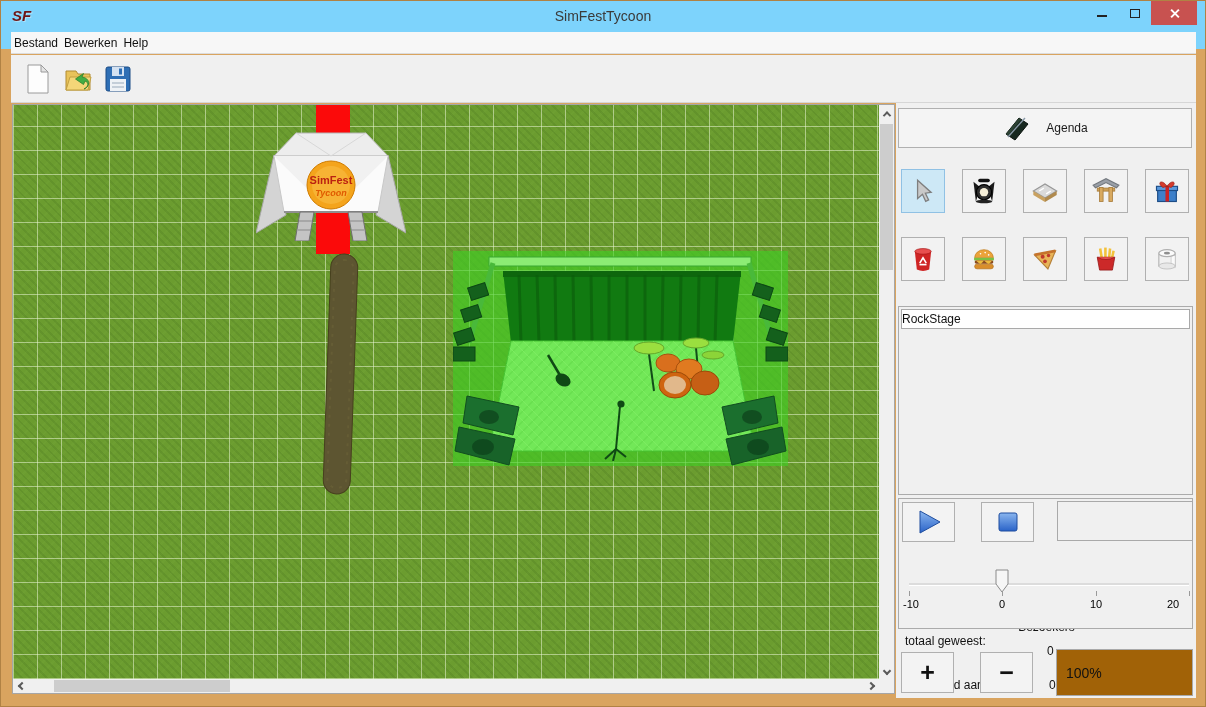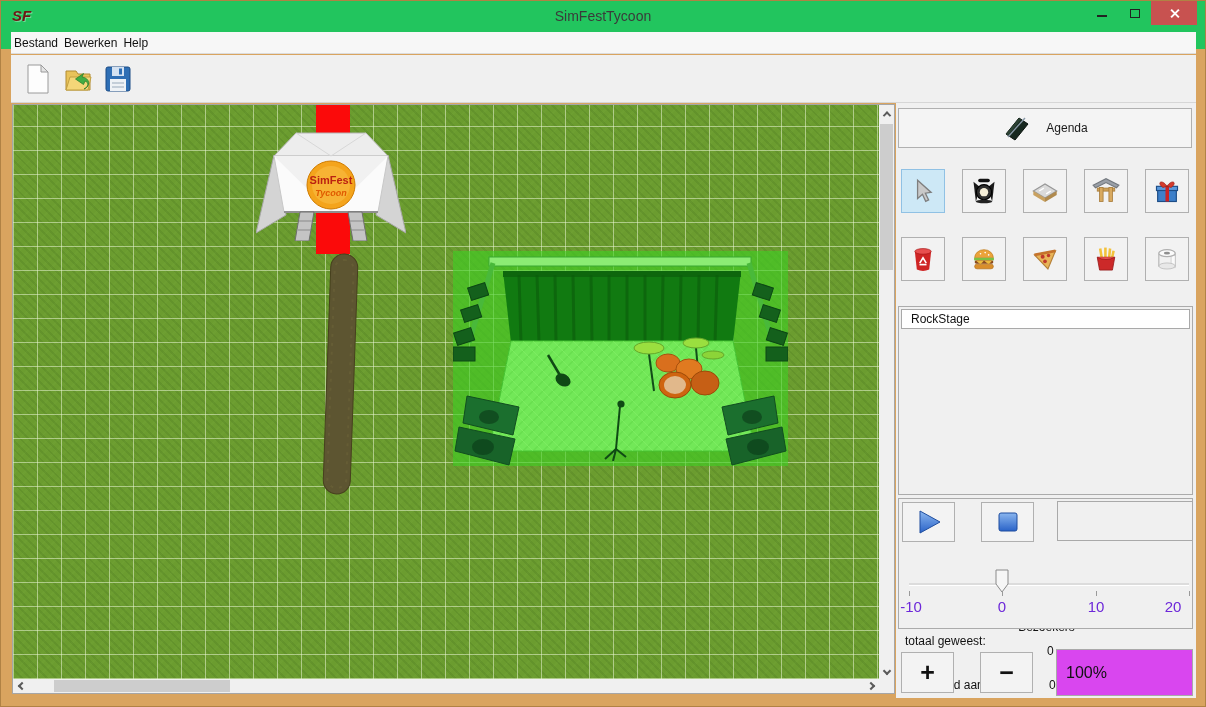--- a/index.html
+++ b/index.html
@@ -3,21 +3,21 @@
 <meta charset="utf-8">
 <style>
   * { margin:0; padding:0; box-sizing:border-box; }
   html,body { width:1206px; height:707px; }
   body { font-family:"Liberation Sans", sans-serif; font-size:12px; color:#1a1a1a; }
 
   .window { position:relative; width:1206px; height:707px; background:#d9a45f; overflow:hidden;
             border:1px solid #b08244; }
 
   
-  .titlebar { position:absolute; left:0; top:0; width:100%; height:48px; background:#22c55e;padding-left:18px; }
+  .titlebar { position:absolute; left:0; top:0; width:100%; height:48px; background:#7dd3fc;padding-left:18px; }
   .sf-icon { position:absolute; left:11px; top:6px; width:20px; height:20px;
              font-weight:bold; font-style:italic; font-size:15px; color:#6e1515;
              text-shadow:1px 1px 0 rgba(255,255,255,.35); }
   .title-text { position:absolute; left:0; top:7px; width:100%; text-align:center;
                 font-size:14px; color:#3a3a3a; }
   .win-controls { position:absolute; right:8px; top:0; height:24px; display:flex; }
   .win-btn { width:33px; height:24px; display:flex; align-items:center; justify-content:center; }
   .win-btn.close { width:46px; background:#c85250; }
   .glyph-min { width:10px; height:2px; background:#222; margin-top:6px; }
   .glyph-max { width:10px; height:9px; border:1.5px solid #222; background:transparent; }
@@ -70,41 +70,41 @@
   .agenda-btn { position:absolute; left:2px; top:5px; width:294px; height:40px;
      background:#f4f4f4; border:1px solid #b0b0b0; display:flex; align-items:center; justify-content:center; gap:14px; }
   .tool-btn { position:absolute; width:44px; height:44px; background:#f2f2f2; border:1px solid #b0b0b0;
      display:flex; align-items:center; justify-content:center; }
   .tool-btn.selected { background:#cde8f6; border-color:#90c1e4; }
 
   .groupA { position:absolute; left:2px; top:203px; width:295px; height:189px;
             border:1px solid #ababab; background:#f0f0f0; }
   .name-input { position:absolute; left:2px; top:2px; width:289px; height:20px;
      border:1px solid #a9a9a9; background:#fff; font-family:"Liberation Sans",sans-serif;
-     font-size:12px; padding:1px 9px; color:#111; }
+     font-size:12px; padding:1px 0; color:#111; }
   .lbl { position:absolute; color:#111; white-space:nowrap; }
 
   .groupB { position:absolute; left:2px; top:395px; width:295px; height:131px;
             border:1px solid #ababab; background:#f0f0f0; }
   .ctl-btn { position:absolute; width:53px; height:40px; background:#f3f3f3;
      border:1px solid #b0b0b0; display:flex; align-items:center; justify-content:center; }
   .empty-box { position:absolute; left:158px; top:2px; width:136px; height:40px;
      background:#f0f0f0; border:1px solid #a9a9a9; }
   .slider-track { position:absolute; left:10px; top:84px; width:280px; height:3px;
      background:#dcdcdc; border-bottom:1px solid #fff; }
   .slider-thumb { position:absolute; top:70px; }
   .tick { position:absolute; top:92px; width:1px; height:5px; background:#9a9a9a; }
-  .tick-label { position:absolute; top:99px; transform:translateX(-50%); font-size:15px; color:#6d28d9; }
+  .tick-label { position:absolute; top:99px; transform:translateX(-50%); font-size:11px; color:#000000; }
 
   .big-btn { position:absolute; width:53px; height:41px; top:549px; background:#f3f3f3;
      border:1px solid #b0b0b0; display:flex; align-items:center; justify-content:center;
      font-size:25px; font-weight:bold; color:#111; }
   .zoom-field { position:absolute; left:160px; top:546px; width:137px; height:47px;
-     background:#d946ef; border:1px solid #a9a9a9; font-family:"Liberation Sans",sans-serif;
-     font-size:16px; padding:0 0 0 9px; color:#111; }
+     background:#a16207; border:1px solid #a9a9a9; font-family:"Liberation Sans",sans-serif;
+     font-size:14px; padding:0 0 0 9px; color:#111; }
 </style>
 </head>
 <body>
 
 <div class="window">
 
   <div class="titlebar">
     <div class="sf-icon">SF</div>
     <div class="title-text">SimFestTycoon</div>
     <div class="win-controls">

